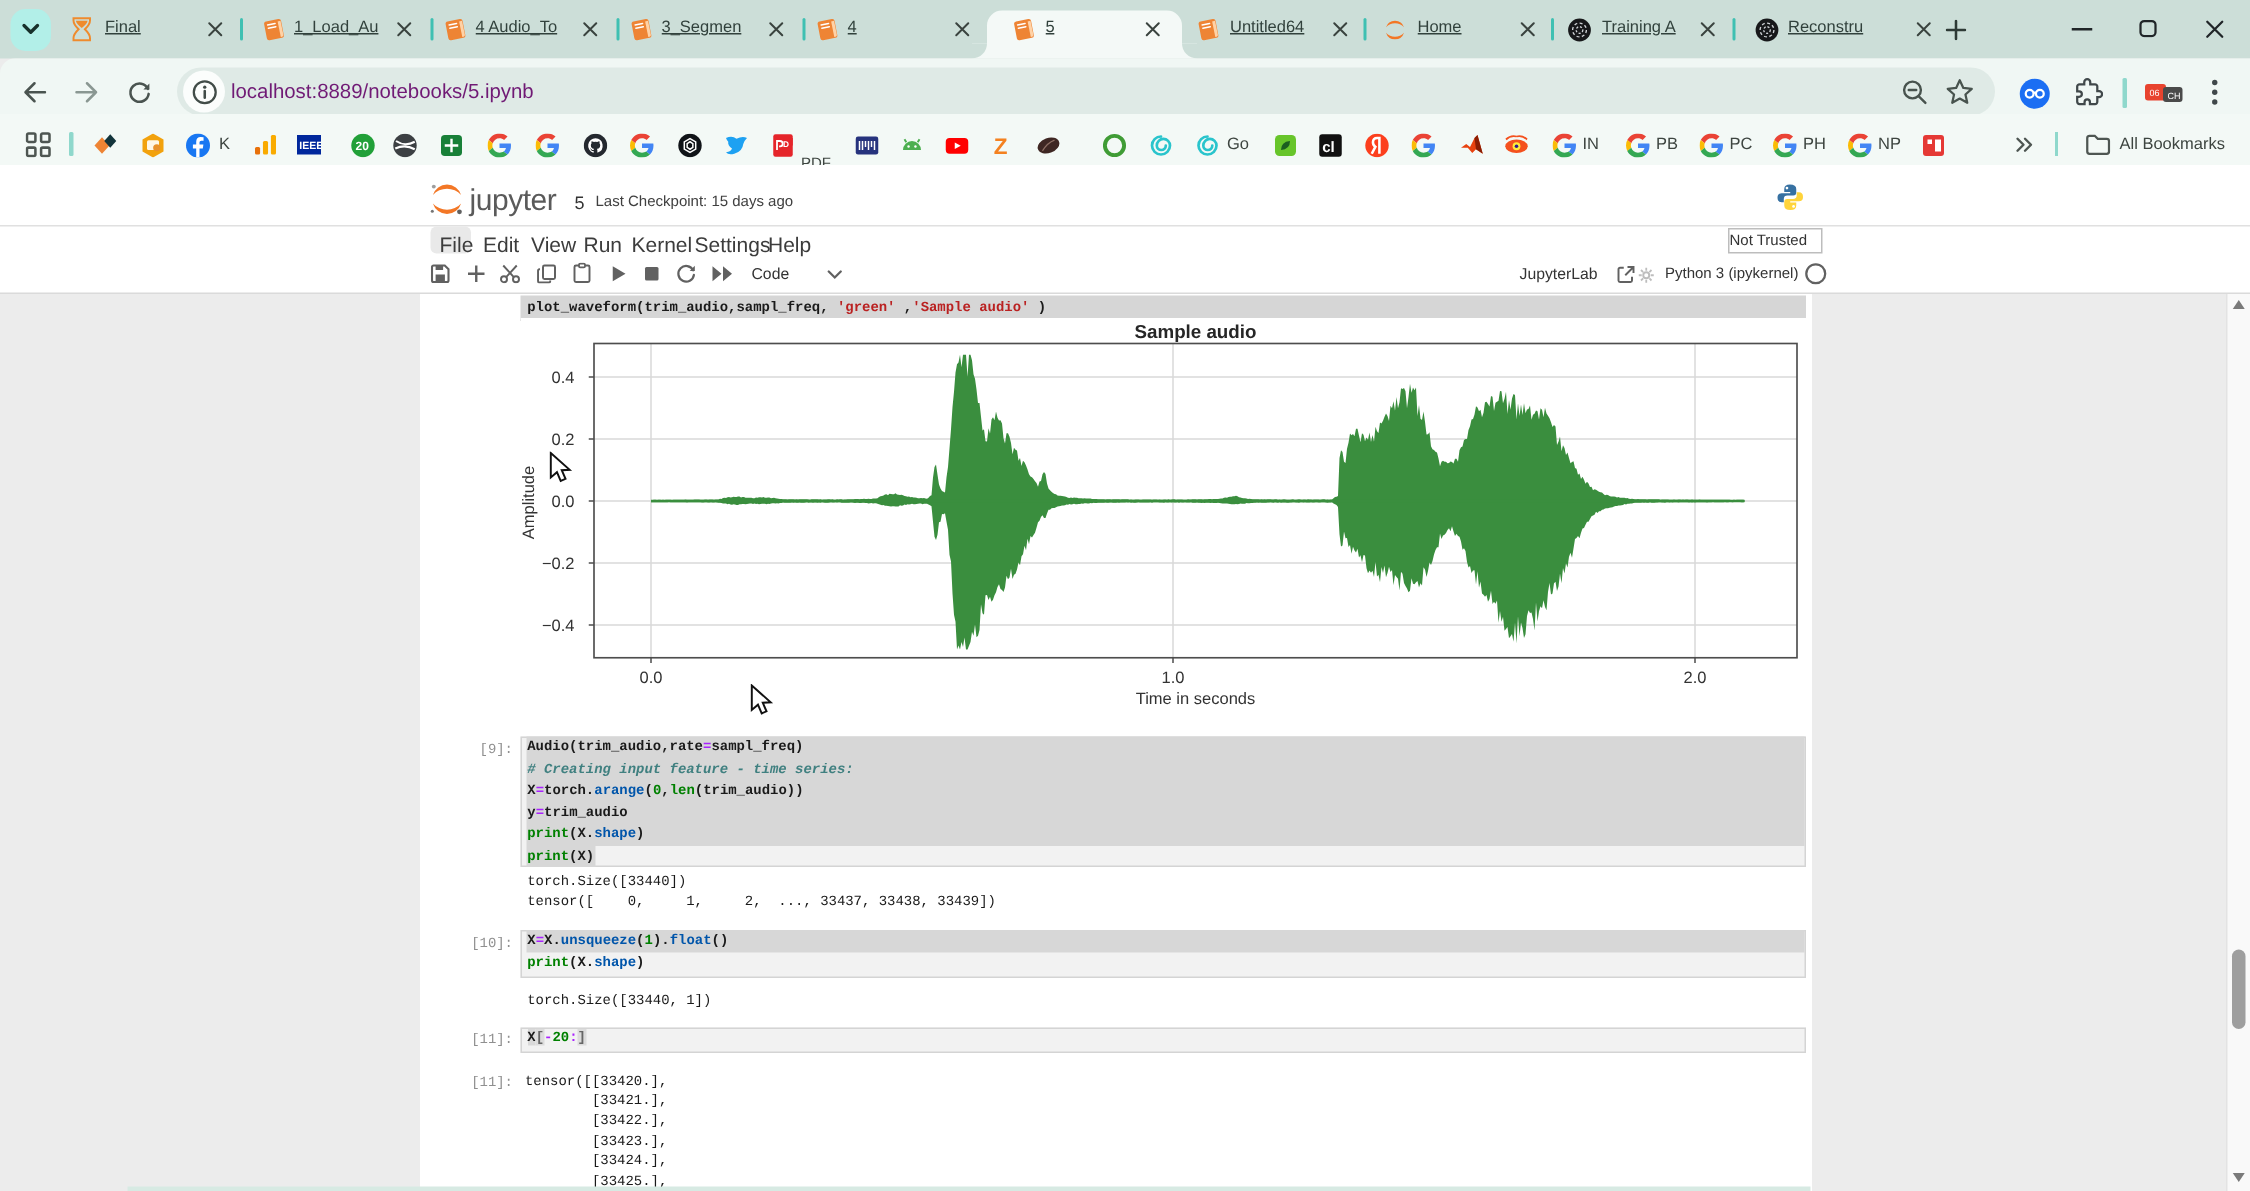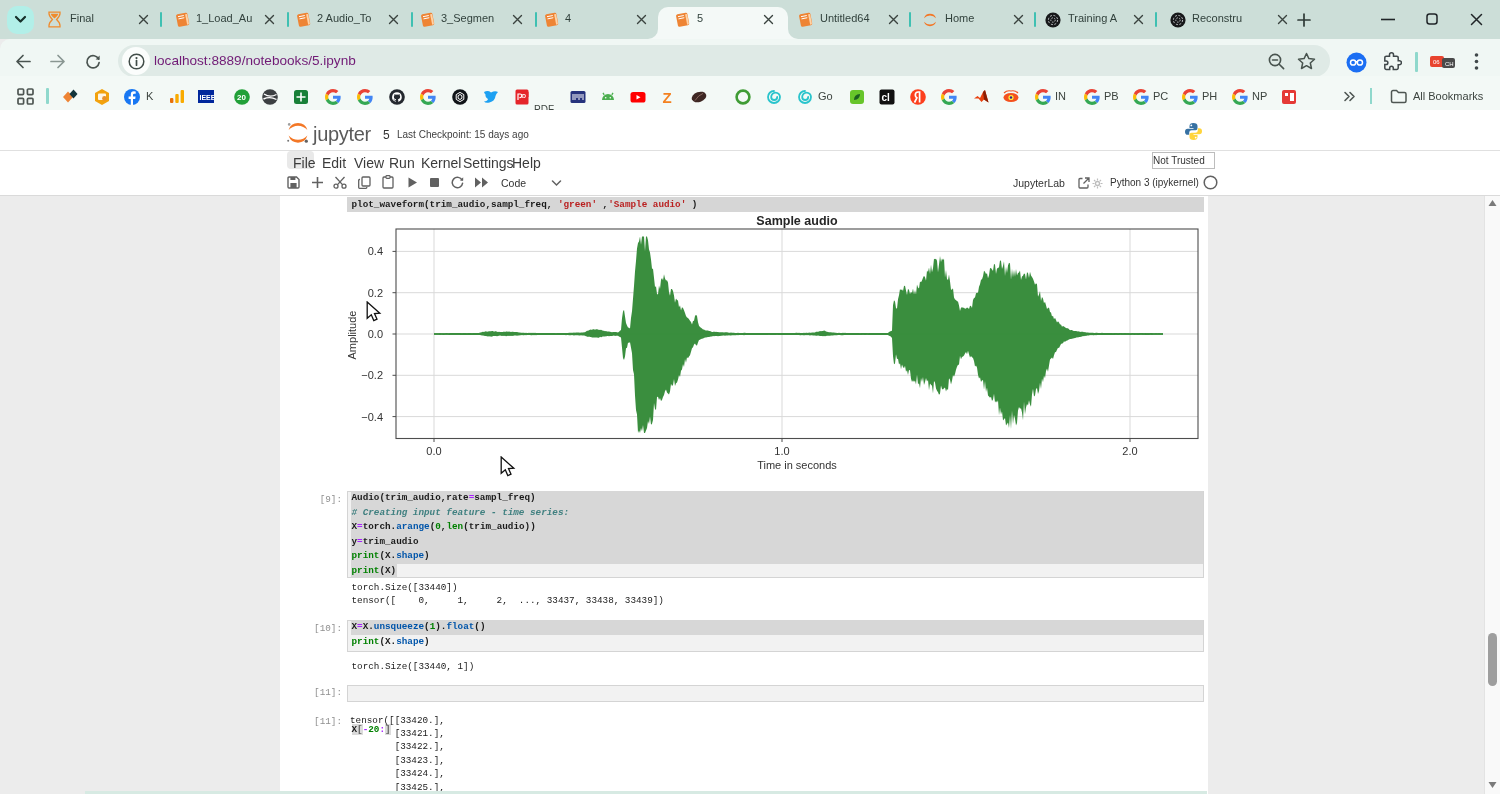--- a/index.html
+++ b/index.html
@@ -1,18 +1,18 @@
 <!DOCTYPE html>
 <html><head><meta charset="utf-8">
 <style>
 html,body{margin:0;padding:0;}
 body{width:1500px;height:794px;position:relative;overflow:hidden;
  font-family:"Liberation Sans",sans-serif;background:#ececec;}
 .abs{position:absolute;}
-.tabtxt{font-size:11px;color:#31413c;white-space:nowrap;overflow:hidden;}
+.tabtxt{font-size:11px;color:#31413c;white-space:nowrap;overflow:hidden;text-decoration:underline;}
 .sep{position:absolute;top:12px;width:2px;height:15px;background:#3fc0b2;border-radius:1px;}
 .code{font-family:"Liberation Mono",monospace;font-size:9.3px;font-weight:bold;line-height:14.5px;white-space:pre;color:#1a1a1a;}
 .out{font-family:"Liberation Mono",monospace;font-size:9.3px;line-height:13.45px;white-space:pre;color:#1a1a1a;}
 .prom{font-family:"Liberation Mono",monospace;font-size:9.3px;color:#8f8f8f;white-space:pre;}
 .kw{color:#aa22ff;}
 .num{color:#008000;}
 .bu{color:#008000;text-align:right;}
 .prop{color:#0055aa;}
 .com{color:#408080;font-style:italic;}
 .str{color:#ba2121;}
@@ -40,21 +40,21 @@
 </svg>
 <div class="abs tabtxt" style="left:196px;top:12px;width:60px">1_Load_Au</div>
 <svg class="abs" style="left:264px;top:14px" width="11" height="11" viewBox="0 0 11 11">
     <path d="M1.5 1.5 L9.5 9.5 M9.5 1.5 L1.5 9.5" stroke="#3a433f" stroke-width="1.35" stroke-linecap="round"></path>
   </svg>
 <svg class="abs" style="left:296px;top:12px" width="15" height="16" viewBox="0 0 15 16">
 <path d="M2.4 2.3 L10.5 0.7 Q12.1 0.4 12.4 2.0 L14.2 11.3 Q14.5 12.9 12.9 13.2 L4.8 14.8 Q3.2 15.1 2.9 13.5 L1.1 4.2 Q0.8 2.6 2.4 2.3 Z" fill="#ee8434"></path>
 <path d="M12.0 1.9 L13.9 11.2 Q14.1 12.2 13.1 12.5 L12.2 12.7 L10.1 2.3 Z" fill="#ffd2a6"></path>
 <path d="M3.4 4.6 L8.4 3.6 M3.9 6.8 L8.9 5.8" stroke="#fff" stroke-width="1" stroke-linecap="round"></path>
 </svg>
-<div class="abs tabtxt" style="left:317px;top:12px;width:63px">2 Audio_To</div>
+<div class="abs tabtxt" style="left:317px;top:12px;width:63px">4 Audio_To</div>
 <svg class="abs" style="left:388px;top:14px" width="11" height="11" viewBox="0 0 11 11">
     <path d="M1.5 1.5 L9.5 9.5 M9.5 1.5 L1.5 9.5" stroke="#3a433f" stroke-width="1.35" stroke-linecap="round"></path>
   </svg>
 <svg class="abs" style="left:420px;top:12px" width="15" height="16" viewBox="0 0 15 16">
 <path d="M2.4 2.3 L10.5 0.7 Q12.1 0.4 12.4 2.0 L14.2 11.3 Q14.5 12.9 12.9 13.2 L4.8 14.8 Q3.2 15.1 2.9 13.5 L1.1 4.2 Q0.8 2.6 2.4 2.3 Z" fill="#ee8434"></path>
 <path d="M12.0 1.9 L13.9 11.2 Q14.1 12.2 13.1 12.5 L12.2 12.7 L10.1 2.3 Z" fill="#ffd2a6"></path>
 <path d="M3.4 4.6 L8.4 3.6 M3.9 6.8 L8.9 5.8" stroke="#fff" stroke-width="1" stroke-linecap="round"></path>
 </svg>
 <div class="abs tabtxt" style="left:441px;top:12px;width:63px">3_Segmen</div>
 <svg class="abs" style="left:512px;top:14px" width="11" height="11" viewBox="0 0 11 11">
@@ -528,21 +528,21 @@
 <div class="abs out" style="left:351.5px;top:580.5px">torch.Size([33440])
 tensor([    0,     1,     2,  ..., 33437, 33438, 33439])</div>
 <div class="abs prom" style="left:284px;top:622.5px;width:58px;text-align:right">[10]:</div>
 <div class="abs" style="left:346.5px;top:619.5px;width:857px;height:32.5px;background:#f2f2f2;border:1px solid #d4d4d4;box-sizing:border-box"></div>
 <div class="abs" style="left:350.5px;top:620px;width:852.5px;height:14.9px;background:#d7d7d7"></div>
 <div class="abs code" style="left:351.5px;top:620.4px">X<span class="kw">=</span>X.<span class="prop">unsqueeze</span>(<span class="num">1</span>).<span class="prop">float</span>()
 <span class="bu">print</span>(X.<span class="prop">shape</span>)</div>
 <div class="abs out" style="left:351.5px;top:659.5px">torch.Size([33440, 1])</div>
 <div class="abs prom" style="left:284px;top:687px;width:58px;text-align:right">[11]:</div>
 <div class="abs" style="left:346.5px;top:684.5px;width:857px;height:17px;background:#f2f2f2;border:1px solid #d4d4d4;box-sizing:border-box"></div>
-<div class="abs code" style="left:351.5px;top:723px"><span style="background:#d9d9d9">X</span><span style="background:#dcdcdc;color:#666">[</span><span class="kw">-</span><span class="num">20</span><span class="kw">:</span><span style="background:#dcdcdc;color:#666">]</span></div>
+<div class="abs code" style="left:351.5px;top:685px"><span style="background:#d9d9d9">X</span><span style="background:#dcdcdc;color:#666">[</span><span class="kw">-</span><span class="num">20</span><span class="kw">:</span><span style="background:#dcdcdc;color:#666">]</span></div>
 <div class="abs prom" style="left:284px;top:716px;width:58px;text-align:right">[11]:</div>
 <div class="abs out" style="left:350px;top:713.5px">tensor([[33420.],
         [33421.],
         [33422.],
         [33423.],
         [33424.],
         [33425.],</div>
 <div class="abs" style="left:1484px;top:196px;width:16px;height:598px;background:#f9f9f9;border-left:1px solid #e3e3e3;box-sizing:border-box"></div>
 <svg class="abs" style="left:1488px;top:199px" width="9" height="8" viewBox="0 0 9 8">
     <path d="M4.5 1 L8.5 7 H0.5 Z" fill="#7a7a7a"></path>

